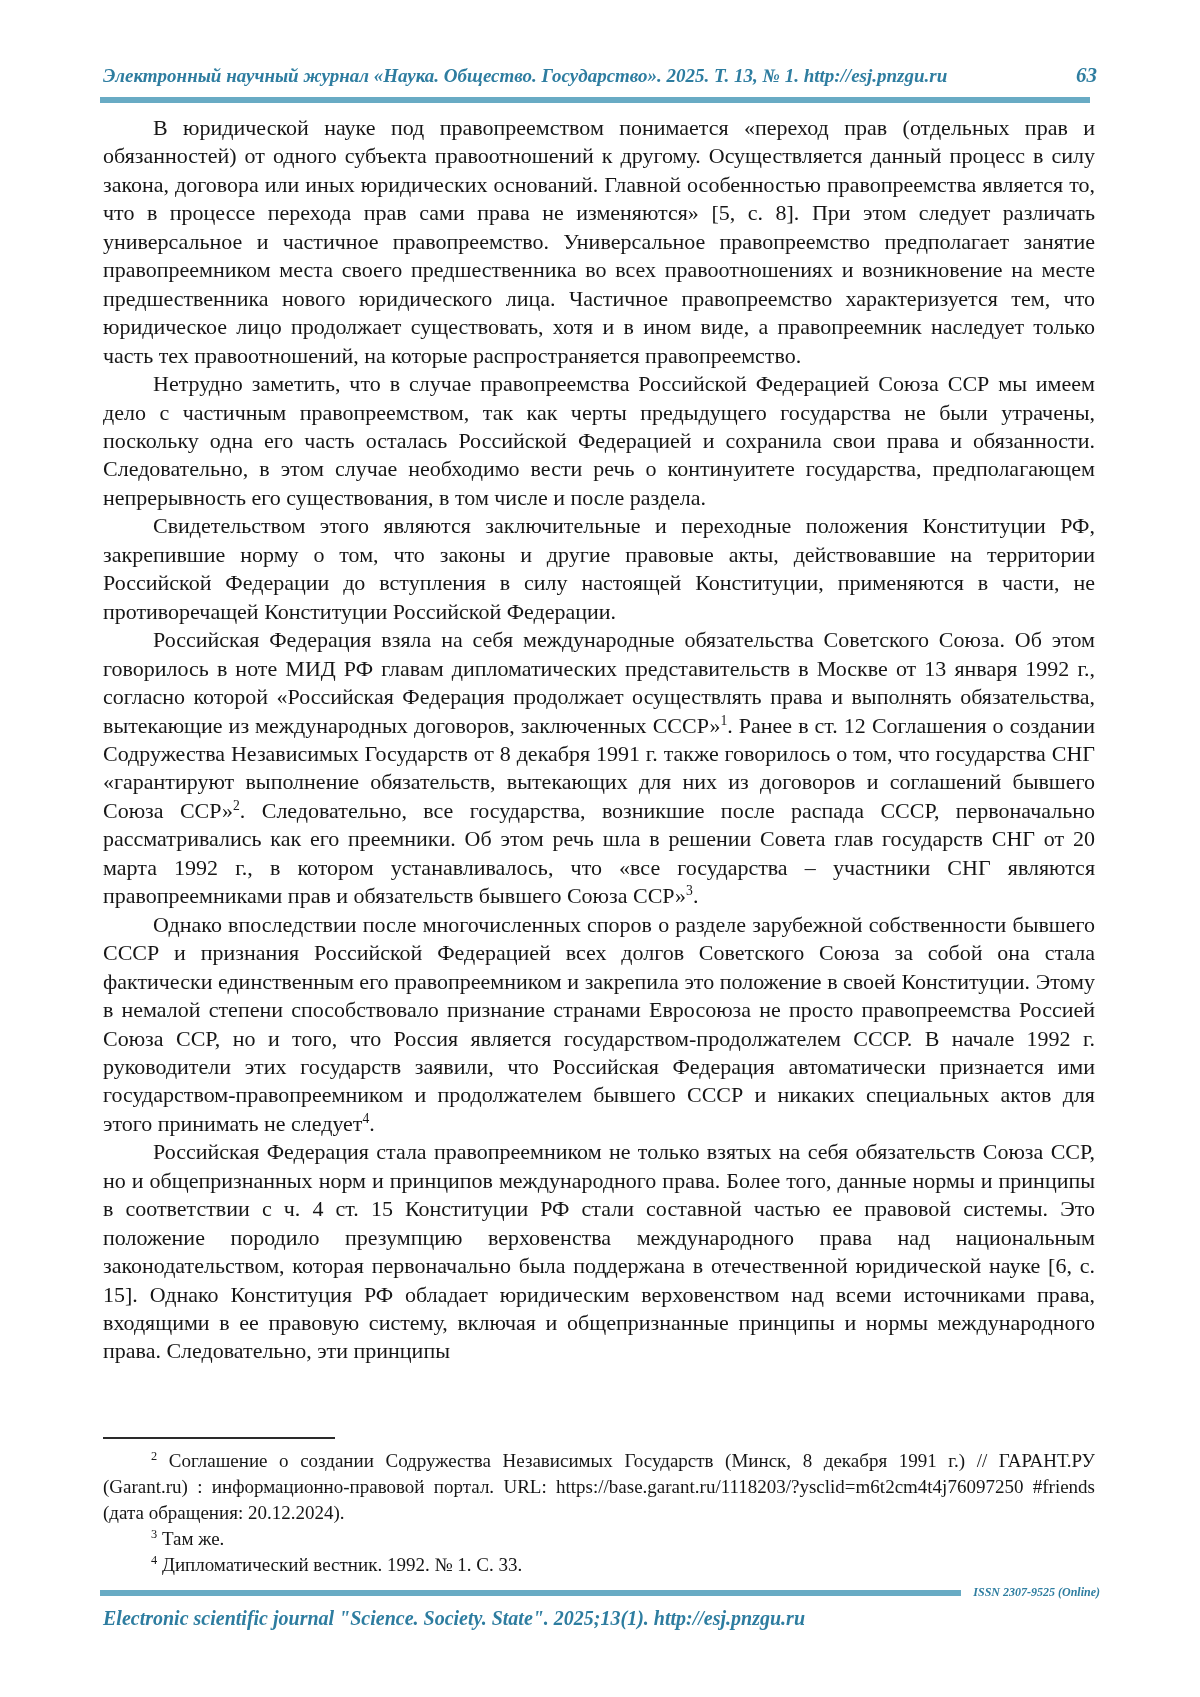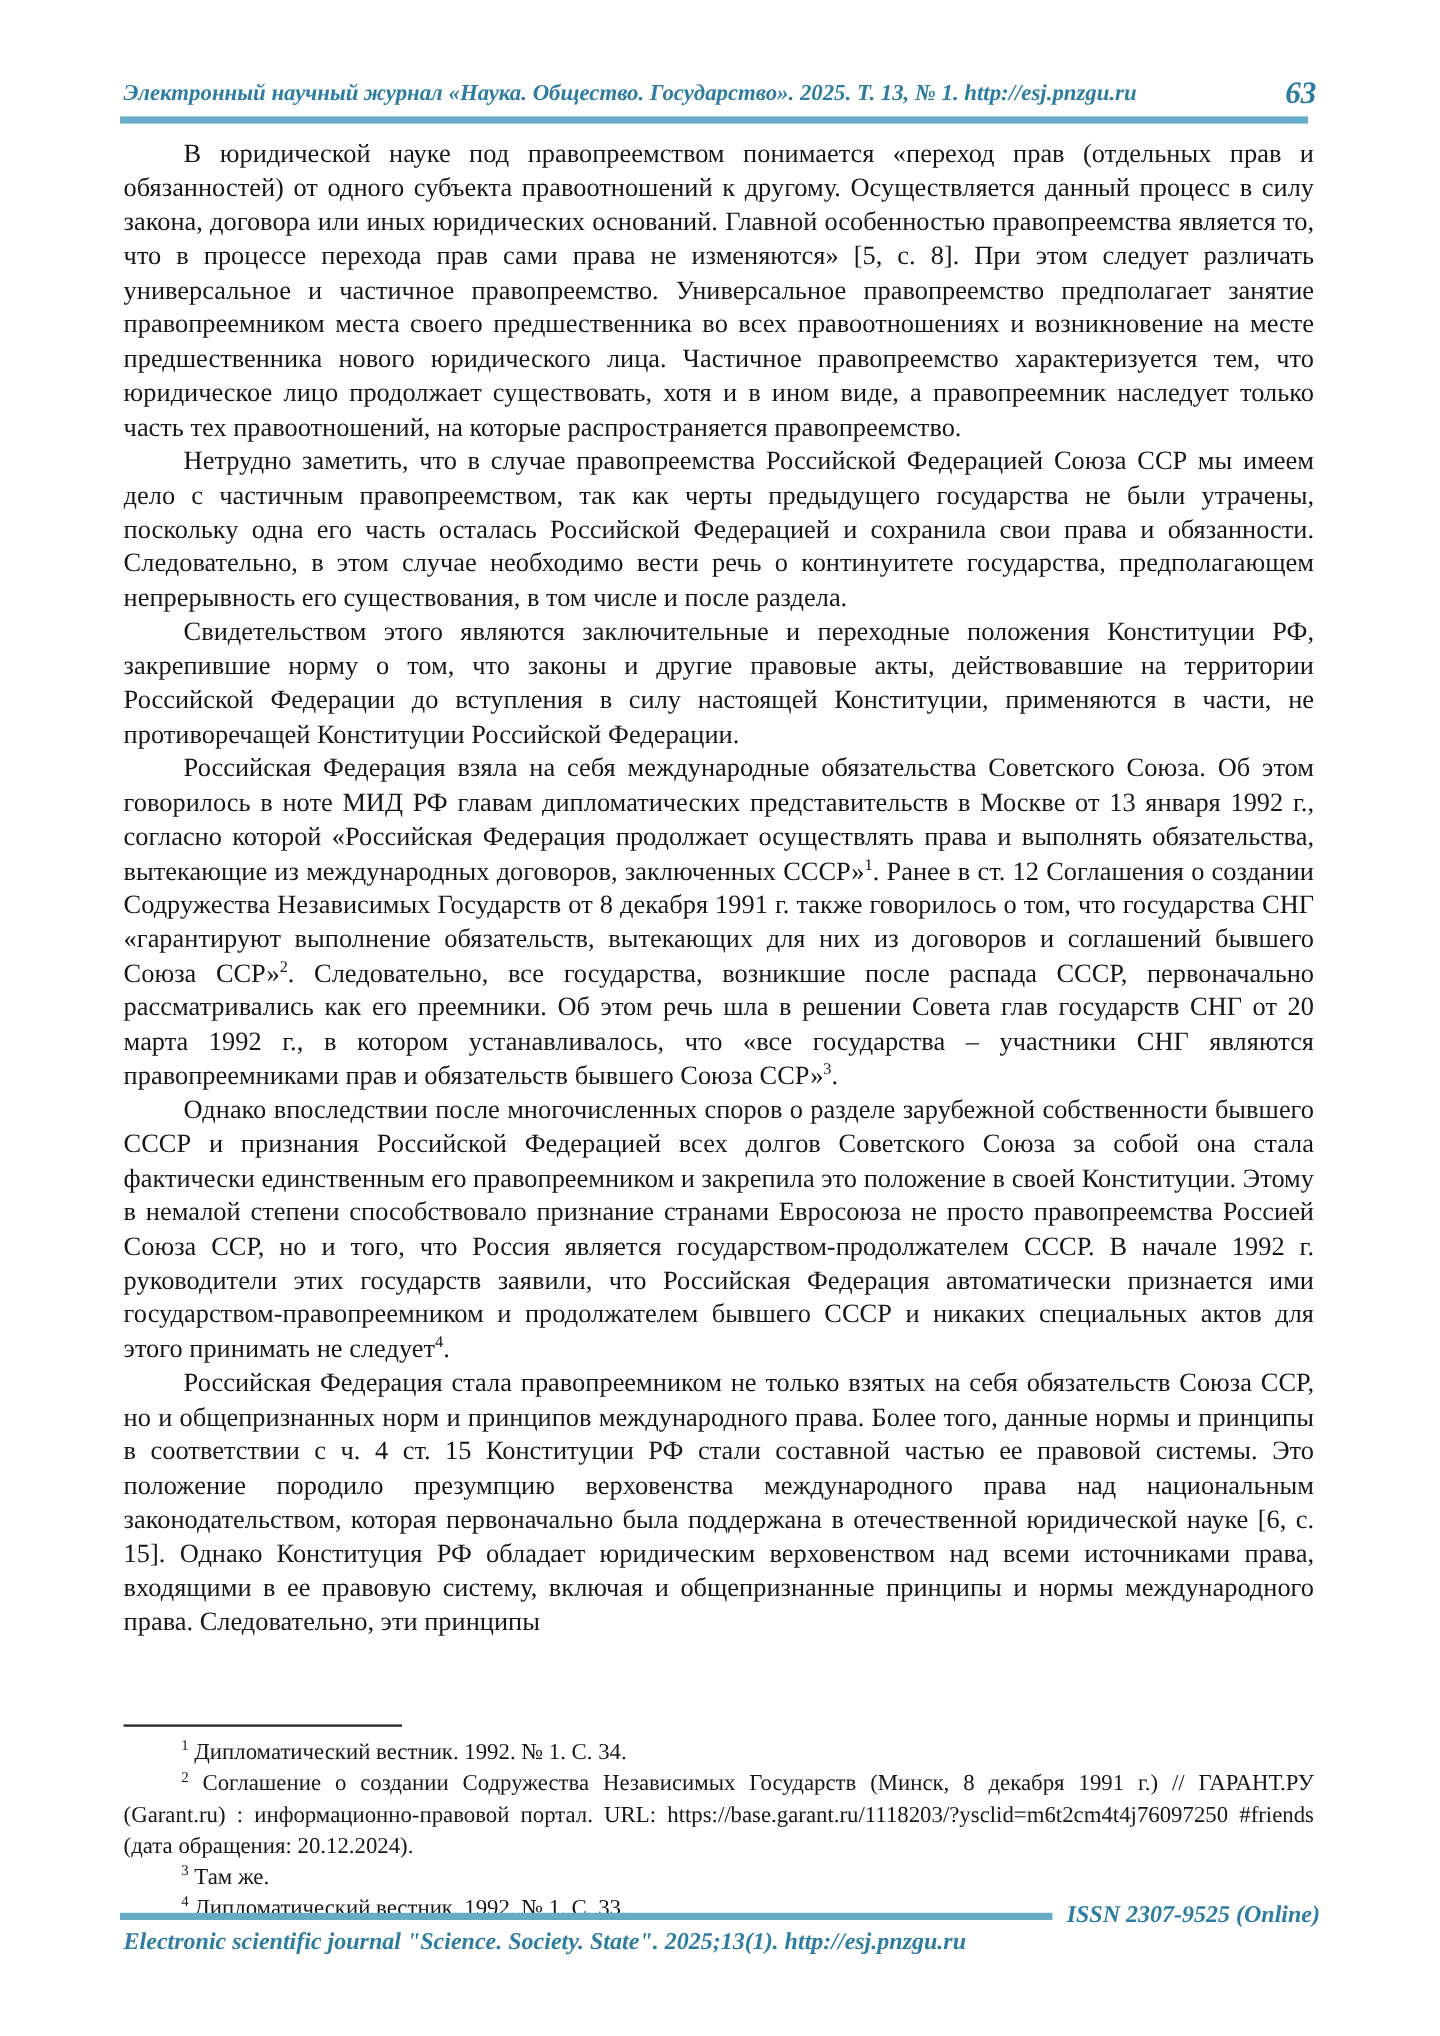--- a/index.html
+++ b/index.html
@@ -17,21 +17,21 @@
     overflow:hidden;
   }
   
   .hdr{
     position:absolute;left:103px;top:63px;width:994px;
     display:flex;justify-content:space-between;align-items:center;
     font-size:19px;font-weight:bold;font-style:italic;
     color:var(--accent);
     white-space:nowrap;
   }
-  .hdr .pgnum{font-size:26px;}
+  .hdr .pgnum{font-size:21px;}
   .hdr-rule{
     position:absolute;left:100px;top:97px;width:990px;height:6px;
     background:var(--rule);
   }
   
   .body-text{
     position:absolute;left:103px;top:114px;width:992px;height:1320px;
     font-size:22px;line-height:28.45px;
     text-align:justify;
     hyphens:auto;-webkit-hyphens:auto;
@@ -52,21 +52,21 @@
   }
   .footnotes p{margin:0;text-indent:48px;}
   .footnotes sup{font-size:0.65em;line-height:0;}
   
   .ftr-issn-row{
     position:absolute;left:100px;top:1585px;width:1000px;
     display:flex;align-items:center;gap:12px;
   }
   .ftr-rule{flex:1;height:6px;background:var(--rule);}
   .issn{
-    font-size:20px;font-weight:bold;font-style:italic;
+    font-size:12px;font-weight:bold;font-style:italic;
     color:var(--accent);white-space:nowrap;
   }
   .ftr-line2{
     position:absolute;left:103px;top:1607px;width:994px;
     font-size:20px;font-weight:bold;font-style:italic;
     color:var(--accent);
   }
 </style>
 </head>
 <body>
@@ -83,21 +83,20 @@
       <p>В юридической науке под правопреемством понимается «переход прав (отдельных прав и обязанностей) от одного субъекта правоотношений к другому. Осуществляется данный процесс в силу закона, договора или иных юридических оснований. Главной особенностью правопреемства является то, что в процессе перехода прав сами права не изменяются» [5, с. 8]. При этом следует различать универсальное и частичное правопреемство. Универсальное правопреемство предполагает занятие правопреемником места своего предшественника во всех правоотношениях и возникновение на месте предшественника нового юридического лица. Частичное правопреемство характеризуется тем, что юридическое лицо продолжает существовать, хотя и в ином виде, а правопреемник наследует только часть тех правоотношений, на которые распространяется правопреемство.</p>
       <p>Нетрудно заметить, что в случае правопреемства Российской Федерацией Союза ССР мы имеем дело с частичным правопреемством, так как черты предыдущего государства не были утрачены, поскольку одна его часть осталась Российской Федерацией и сохранила свои права и обязанности. Следовательно, в этом случае необходимо вести речь о континуитете государства, предполагающем непрерывность его существования, в том числе и после раздела.</p>
       <p>Свидетельством этого являются заключительные и переходные положения Конституции РФ, закрепившие норму о том, что законы и другие правовые акты, действовавшие на территории Российской Федерации до вступления в силу настоящей Конституции, применяются в части, не противоречащей Конституции Российской Федерации.</p>
       <p>Российская Федерация взяла на себя международные обязательства Советского Союза. Об этом говорилось в ноте МИД РФ главам дипломатических представительств в Москве от 13 января 1992 г., согласно которой «Российская Федерация продолжает осуществлять права и выполнять обязательства, вытекающие из международных договоров, заключенных СССР»<sup>1</sup>. Ранее в ст. 12 Соглашения о создании Содружества Независимых Государств от 8 декабря 1991 г. также говорилось о том, что государства СНГ «гарантируют выполнение обязательств, вытекающих для них из договоров и соглашений бывшего Союза ССР»<sup>2</sup>. Следовательно, все государства, возникшие после распада СССР, первоначально рассматривались как его преемники. Об этом речь шла в решении Совета глав государств СНГ от 20 марта 1992 г., в котором устанавливалось, что «все государства – участники СНГ являются правопреемниками прав и обязательств бывшего Союза ССР»<sup>3</sup>.</p>
       <p>Однако впоследствии после многочисленных споров о разделе зарубежной собственности бывшего СССР и признания Российской Федерацией всех долгов Советского Союза за собой она стала фактически единственным его правопреемником и закрепила это положение в своей Конституции. Этому в немалой степени способствовало признание странами Евросоюза не просто правопреемства Россией Союза ССР, но и того, что Россия является государством-продолжателем СССР. В начале 1992 г. руководители этих государств заявили, что Российская Федерация автоматически признается ими государством-правопреемником и продолжателем бывшего СССР и никаких специальных актов для этого принимать не следует<sup>4</sup>.</p>
       <p>Российская Федерация стала правопреемником не только взятых на себя обязательств Союза ССР, но и общепризнанных норм и принципов международного права. Более того, данные нормы и принципы в соответствии с ч. 4 ст. 15 Конституции РФ стали составной частью ее правовой системы. Это положение породило презумпцию верховенства международного права над национальным законодательством, которая первоначально была поддержана в отечественной юридической науке [6, с. 15]. Однако Конституция РФ обладает юридическим верховенством над всеми источниками права, входящими в ее правовую систему, включая и общепризнанные принципы и нормы международного права. Следовательно, эти принципы</p>
     </div>
 
   <div class="fn-sep"></div>
   <div class="footnotes" lang="ru">
-      <p><sup>1</sup> Дипломатический вестник. 1992. № 1. С. 34.</p>
       <p><sup>2</sup> Соглашение о создании Содружества Независимых Государств (Минск, 8 декабря 1991 г.) // ГАРАНТ.РУ (Garant.ru) : информационно-правовой портал. URL: https://base.garant.ru/1118203/?ysclid=m6t2cm4t4j76097250 #friends (дата обращения: 20.12.2024).</p>
       <p><sup>3</sup> Там же.</p>
       <p><sup>4</sup> Дипломатический вестник. 1992. № 1. С. 33.</p>
     </div>
 
   <div class="ftr-issn-row">
     <div class="ftr-rule"></div>
     <span class="issn">ISSN 2307-9525 (Online)</span>
   </div>
   <div class="ftr-line2">Electronic scientific journal "Science. Society. State". 2025;13(1). http://esj.pnzgu.ru</div>

